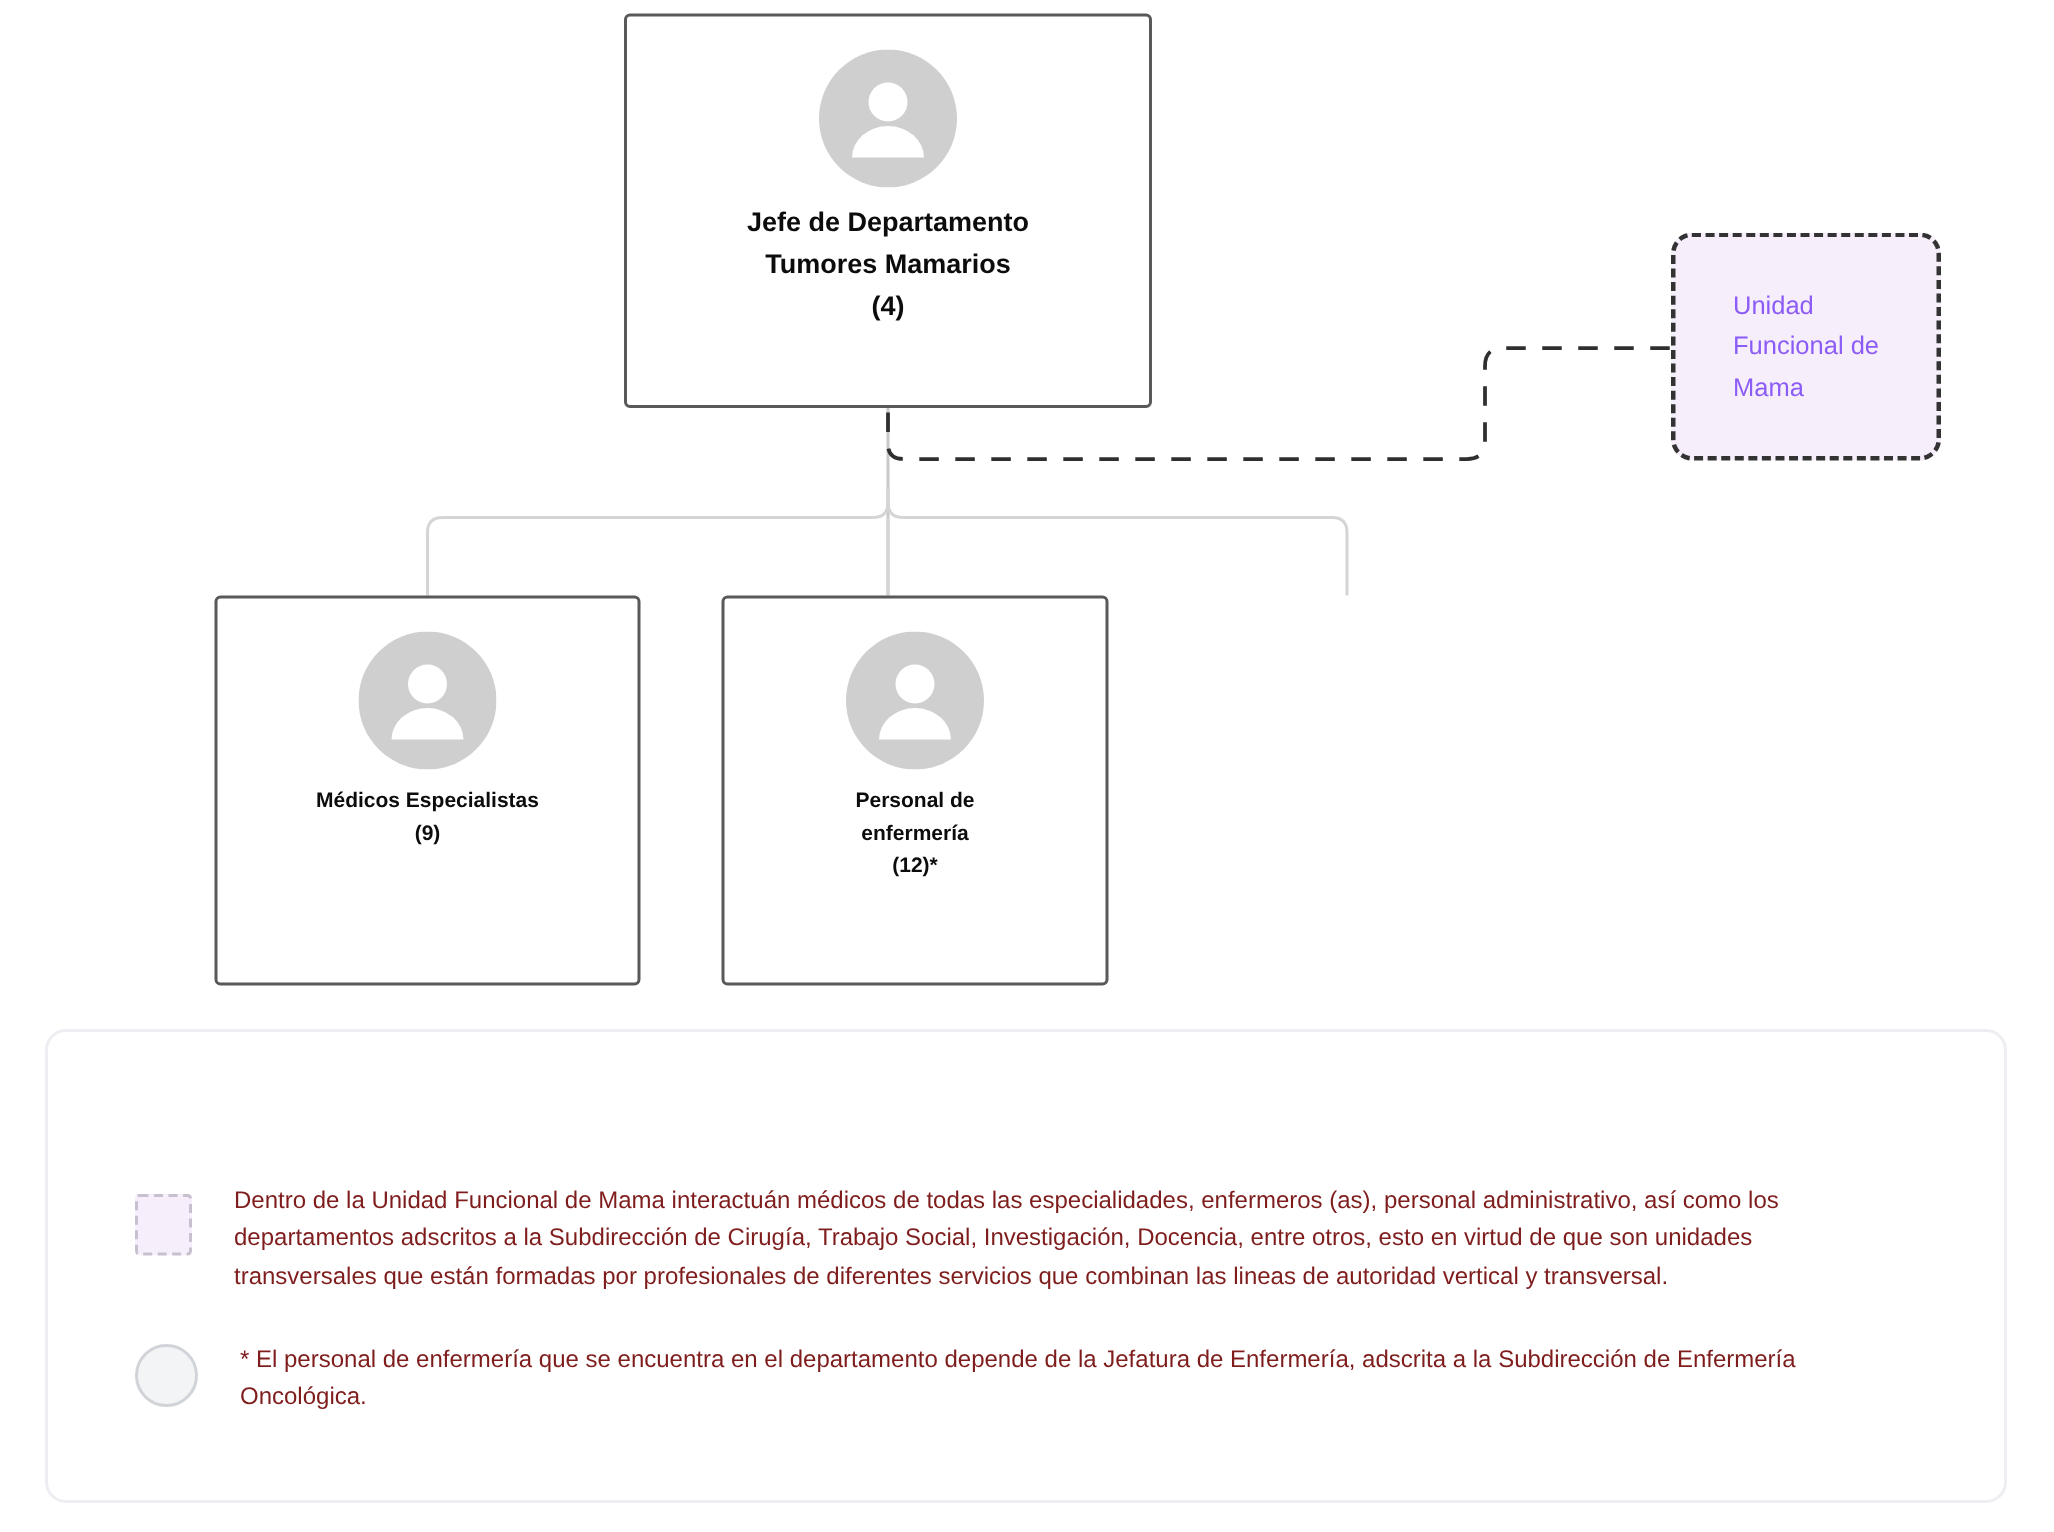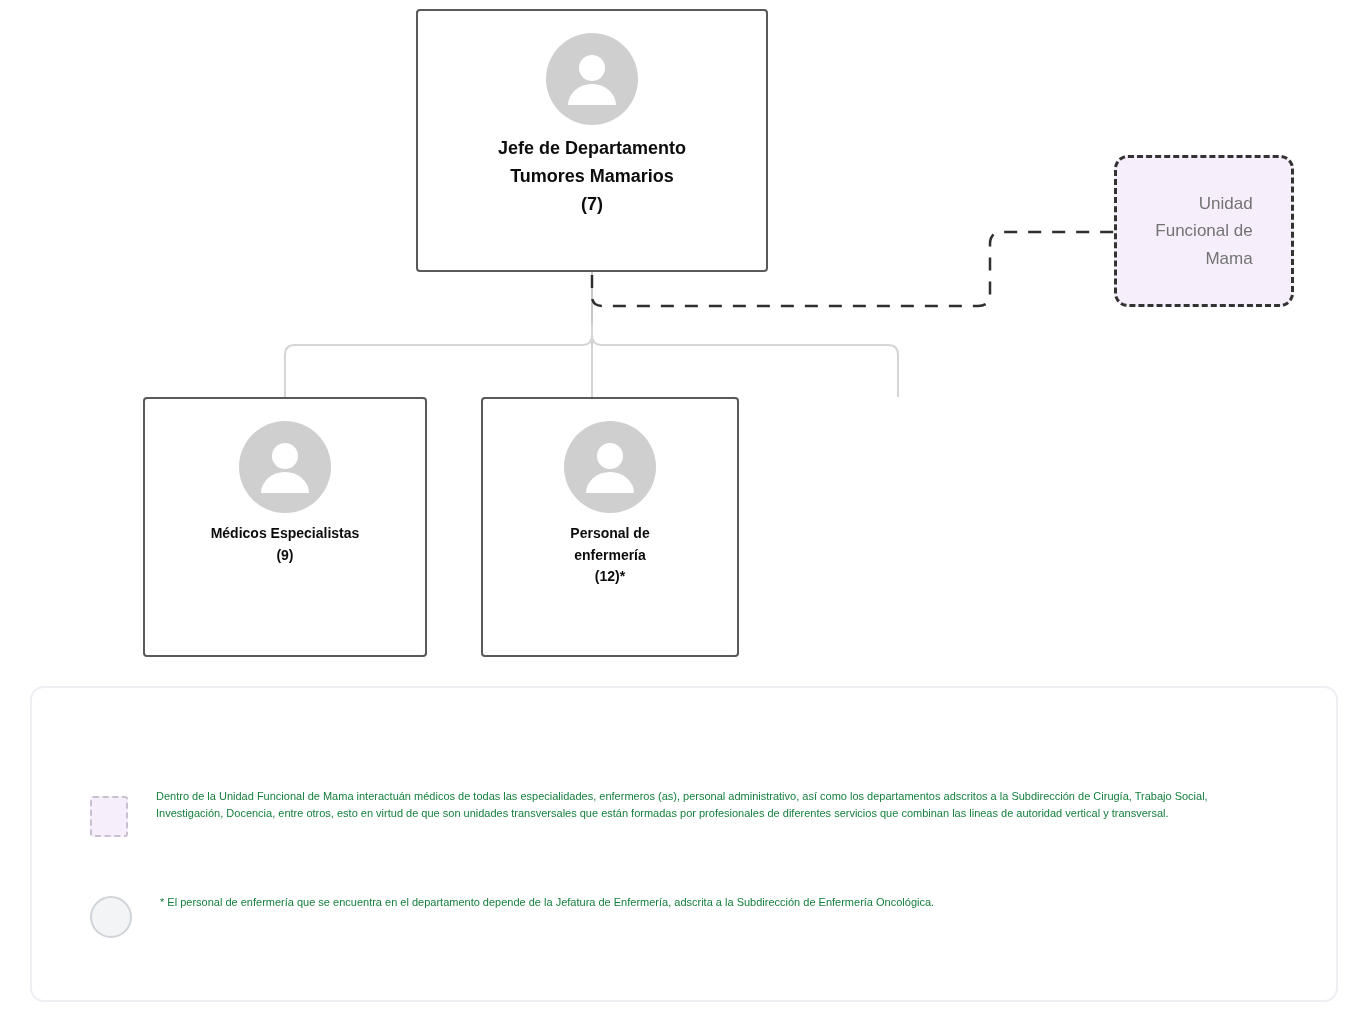--- a/index.html
+++ b/index.html
@@ -88,22 +88,22 @@
     background: #f7eefc;
     border: 3px dashed #333333;
     border-radius: 14px;
     display: flex;
     align-items: center;
     justify-content: center;
   }
   #node-unidad .unidad-label {
     font-size: 17px;
     line-height: 1.6;
-    text-align: right;
-    color: #737373;
+    text-align: left;
+    color: #8b5cf6;
     white-space: pre-line;
   }
 
   
   #legend {
     position: absolute;
     box-sizing: border-box;
     left: 30px;
     top: 686px;
     width: 1308px;
@@ -135,23 +135,23 @@
     width: 42px;
     height: 42px;
     flex: 0 0 42px;
     background: #f2f4f6;
     border: 2px solid #d0d4d8;
     border-radius: 50%;
     margin-top: 2px;
   }
   .legend-text {
     margin-left: 28px;
-    font-size: 11px;
+    font-size: 16px;
     line-height: 1.58;
-    color: #15803d;
+    color: #7f1d1d;
     max-width: 1110px;
   }
   #legend-row-nota .legend-text { max-width: 1090px; }
 </style>
 </head>
 <body>
 
 <div id="canvas">
 
   <svg id="edges" viewBox="0 0 1369 1021" width="1369" height="1021">
@@ -170,21 +170,21 @@
   <div class="node" id="node-root">
     <div class="avatar-wrap">
       <svg class="avatar" width="92" height="92" viewBox="0 0 92 92">
         <circle cx="46" cy="46" r="46" fill="#cfcfcf"></circle>
         <circle cx="46" cy="35" r="13" fill="#ffffff"></circle>
         <path d="M 22 72 a 24 21 0 0 1 48 0 z" fill="#ffffff"></path>
       </svg>
     </div>
     <div class="node-label">Jefe de Departamento
 Tumores Mamarios
-(7)</div>
+(4)</div>
   </div>
 
   <div class="node" id="node-medicos">
     <div class="avatar-wrap">
       <svg class="avatar" width="92" height="92" viewBox="0 0 92 92">
         <circle cx="46" cy="46" r="46" fill="#cfcfcf"></circle>
         <circle cx="46" cy="35" r="13" fill="#ffffff"></circle>
         <path d="M 22 72 a 24 21 0 0 1 48 0 z" fill="#ffffff"></path>
       </svg>
     </div>

